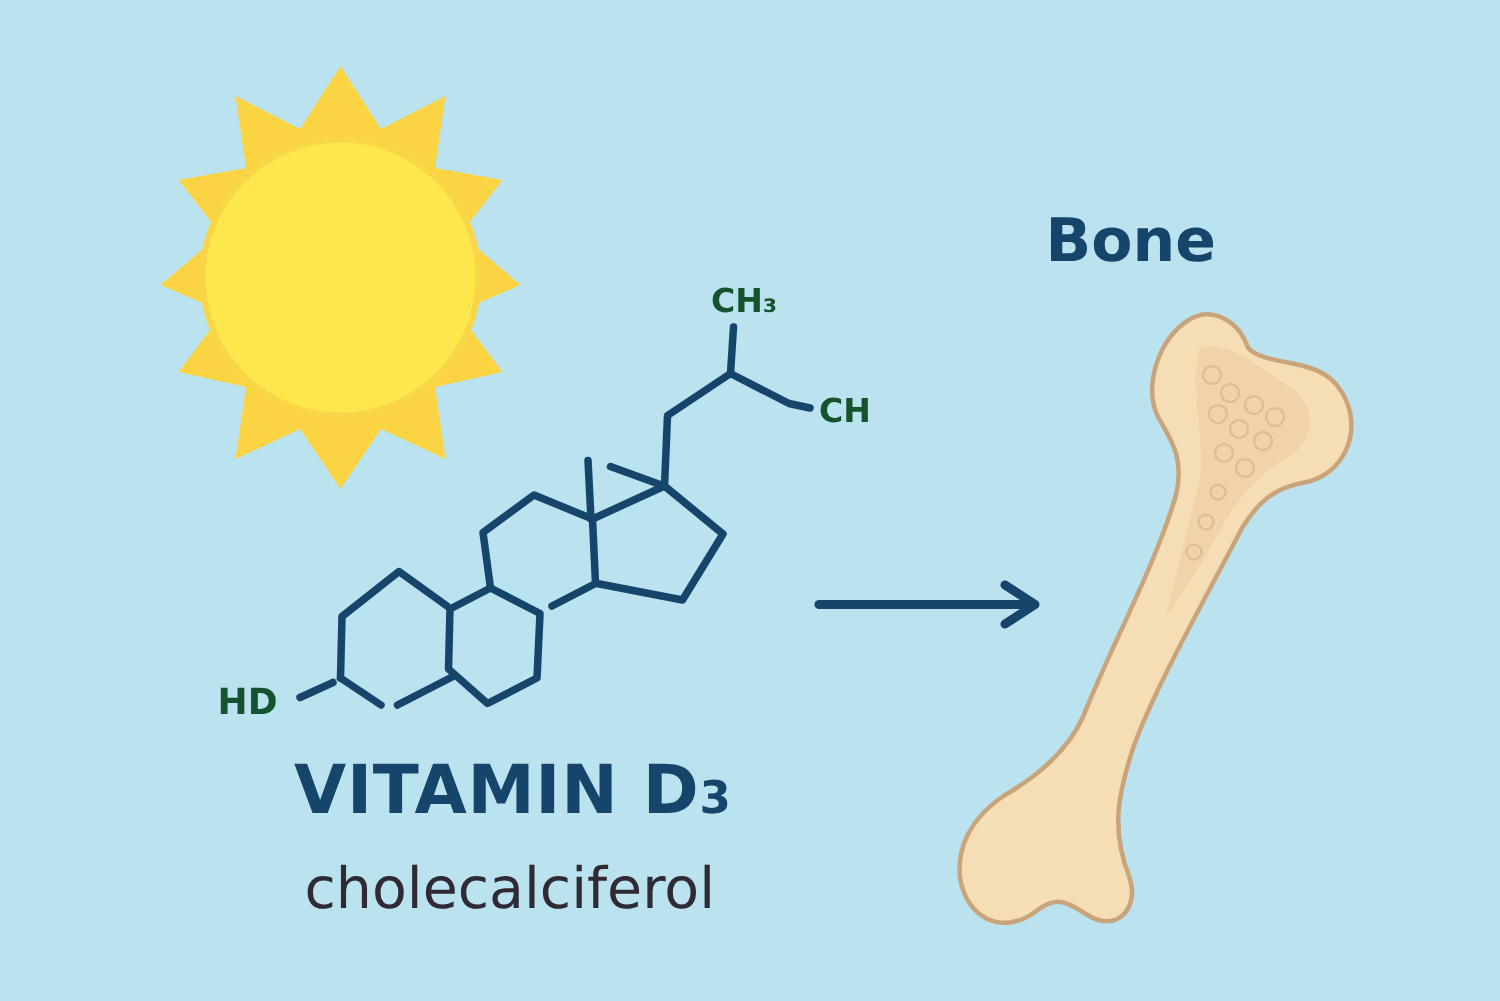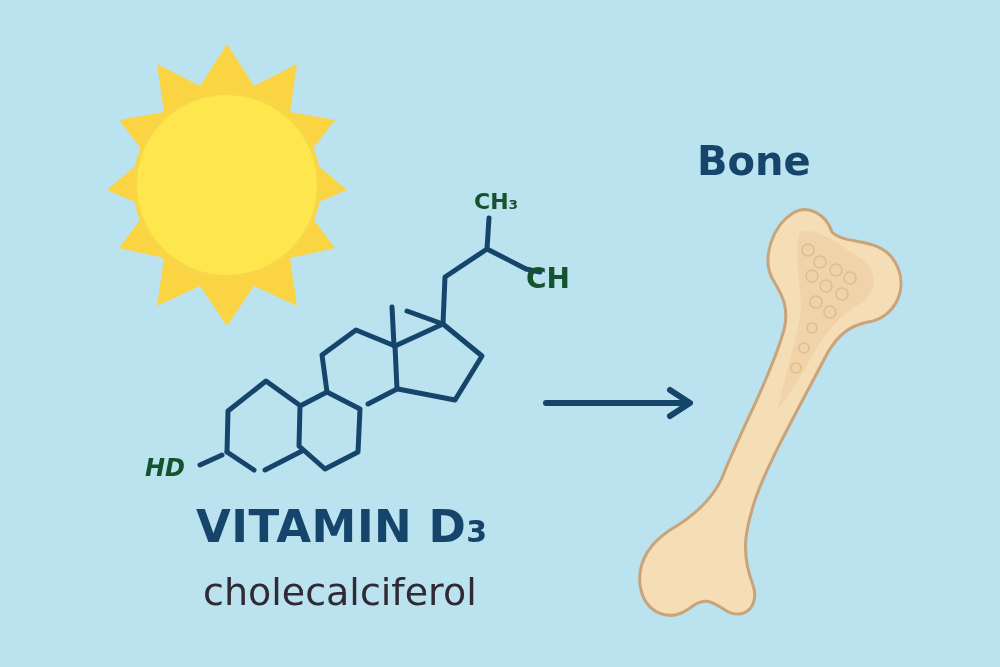--- a/index.html
+++ b/index.html
@@ -72,20 +72,20 @@
         <circle cx="842" cy="294" r="6"></circle>
           <circle cx="816" cy="302" r="6"></circle>
         <circle cx="830" cy="312" r="6"></circle>
           <circle cx="812" cy="328" r="5"></circle>
         <circle cx="804" cy="348" r="5"></circle>
           <circle cx="796" cy="368" r="5"></circle>
       </g>
     </g>
   </svg>
 
-  <p class="chem" style="left:145px; top:454px;font-style:italic;">HD</p>
+  <p class="chem" style="left:145px; top:454px;">HD</p>
   <p class="chem" style="left:474px; top:189px; font-size:22px;">CH₃</p>
-  <p class="chem" style="left:526px; top:262px; font-size:28px;">CH</p>
+  <p class="chem" style="left:546px; top:262px; font-size:22px;">CH</p>
 
   <p class="lbl title-vit"><span>VITAMIN D</span><span class="sub">3</span></p>
   <p class="lbl title-chol">cholecalciferol</p>
   <p class="lbl title-bone">Bone</p>
 </div>
 
 </body></html>

